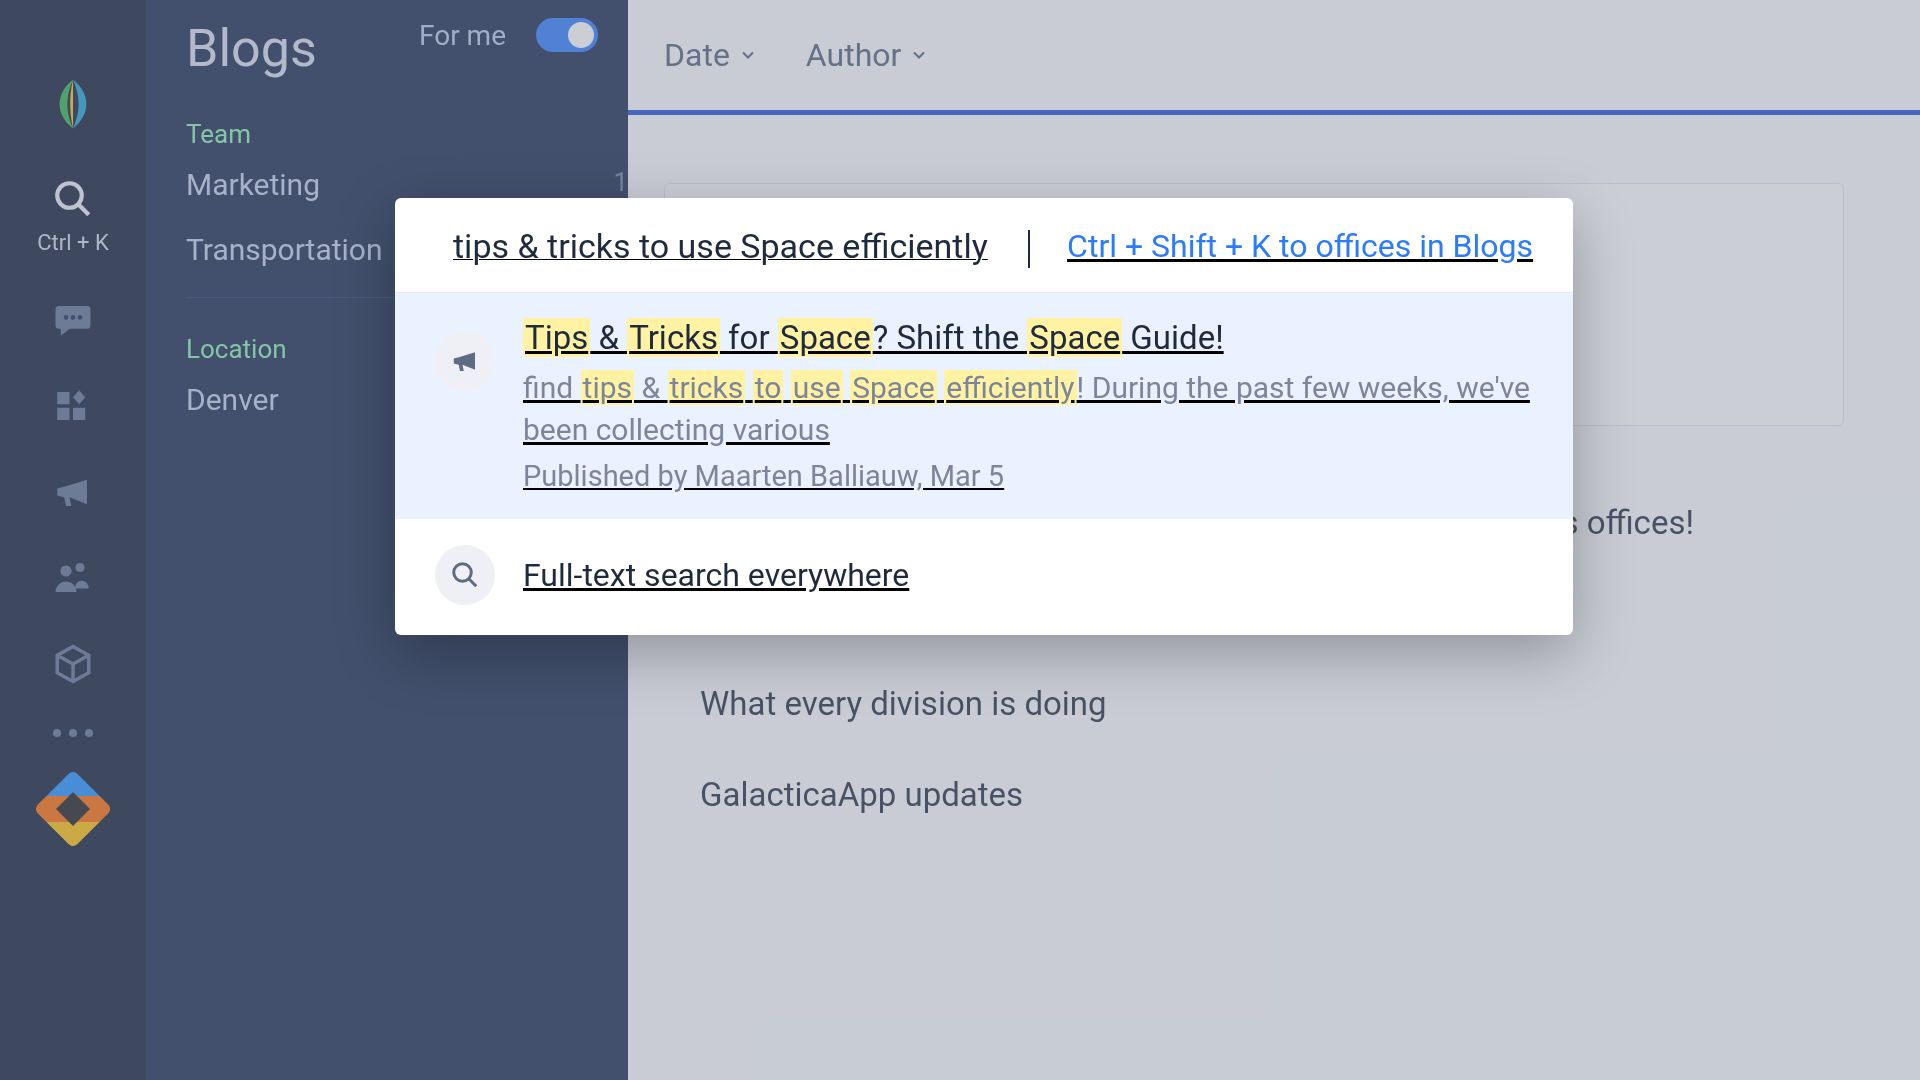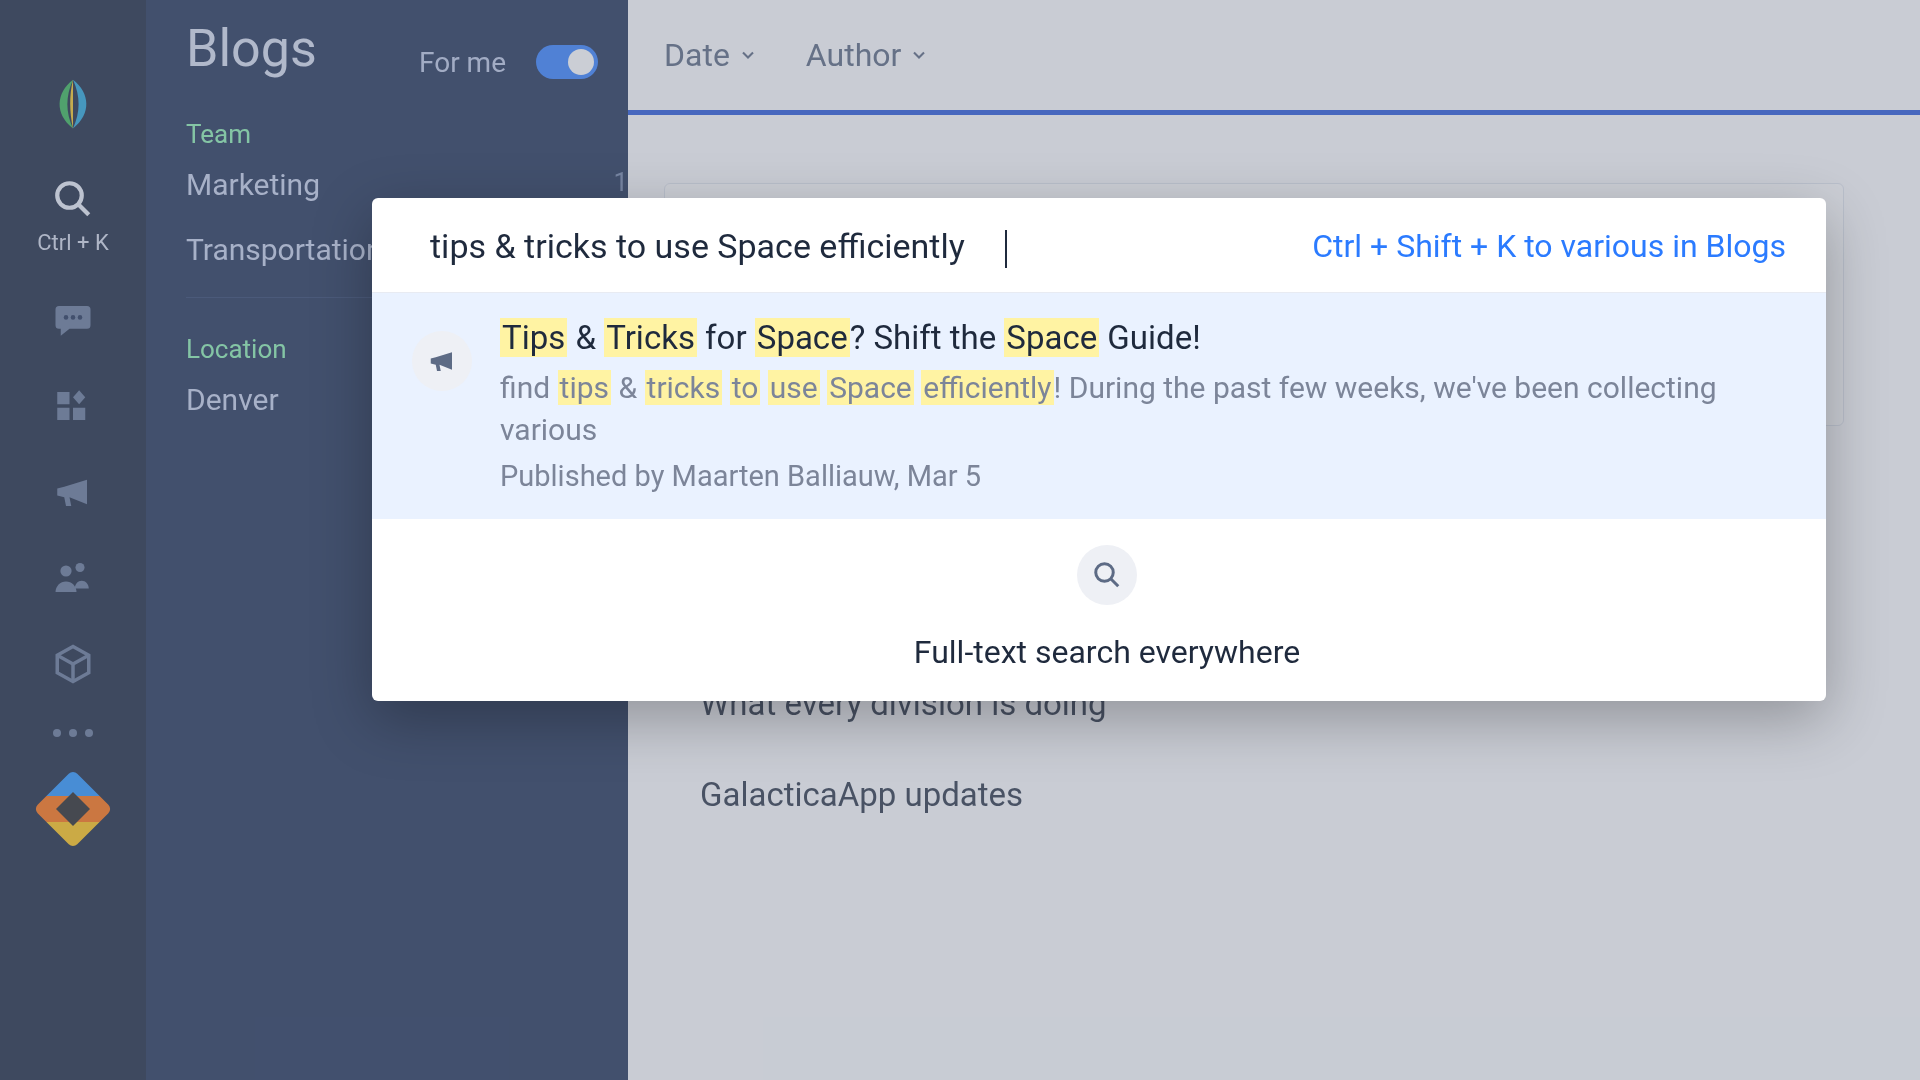--- a/index.html
+++ b/index.html
@@ -24,21 +24,21 @@
     background: linear-gradient(135deg,#1e90ff 0%,#1e90ff 33%, #ff6a00 33%,#ff6a00 66%, #ffc107 66%,#ffc107 100%);
     position: relative; border-radius: 6px;
   }
   .rail-dev::after { content:""; position:absolute; inset: 16px; background: #1b1b1b; }
 
   
   .sidebar {
     position: absolute; left: 146px; top: 0; width: 482px; height: 100%;
     background: #14264d; color: #d3dbee; padding: 18px 0 0 40px;
   }
-  .sidebar-header { display: flex; align-items: flex-end; justify-content: space-between; padding-right: 30px; margin-bottom: 40px; }
+  .sidebar-header { display: flex; align-items: flex-start; justify-content: space-between; padding-right: 30px; margin-bottom: 40px; }
   .sidebar-title { font-size: 52px; font-weight: 400; color: #d3dbee; }
   .for-me { display: flex; align-items: center; gap: 30px; font-size: 28px; color: #b8c4e2; }
   .toggle {
     width: 62px; height: 34px; border-radius: 17px; background: #2b7bff;
     position: relative;
   }
   .toggle::after { content:""; position:absolute; right:4px; top:4px; width:26px; height:26px; border-radius:50%; background:#fff; }
   .section-label { font-size: 26px; color: #86efac; margin-bottom: 18px; }
   .sb-item { display:flex; justify-content:space-between; font-size: 30px; color: #c2cde8; margin-bottom: 30px; cursor:pointer;}
   .sb-count { color:#6f82a8; font-size:26px;}
@@ -67,23 +67,24 @@
   .body-text { margin: 66px 0 0 72px; font-size:33px; color:#1f2a3d; line-height:1.9; max-width:1180px;}
   .body-text p { margin-bottom: 28px; }
 
   
   .scrim {
     position:absolute; inset:0; background:rgba(130,138,155,0.42);
   }
 
   
   .palette {
-    position:absolute; left:372px; top:198px; width:1454px;
+    position:absolute; left:395px; top:198px; width:1178px;
     background:#fff; border-radius:6px; box-shadow:0 18px 60px rgba(0,0,0,0.28);
     overflow:hidden;
+    text-decoration:underline;
   }
   .pal-row1 {
     display:flex; align-items:center; justify-content:space-between;
     padding: 28px 40px 26px 58px; border-bottom:1px solid #e8ebf2;
   }
   .pal-input {
     font-size:34px; color:#1f2a3d; border:none; outline:none; flex:1;
     padding-right:40px;
   }
   .pal-input-wrap{ position:relative; flex:1; }
@@ -101,21 +102,21 @@
     display:flex;align-items:center;justify-content:center;flex:0 0 60px;
     margin-top:16px;color:#5d6b85;
   }
   .pal-ico svg{width:30px;height:30px;}
   .pal-res-body { flex:1; }
   .pal-title { font-size:33px; color:#1f2a3d; line-height:1.4; }
   .pal-snip  { font-size:30px; color:#7c8599; margin-top:6px; line-height:1.4;}
   .pal-meta  { font-size:29px; color:#7c8599; margin-top:8px;}
   mark { background:#fff3a3; color:inherit; padding:0 2px;}
   .pal-fts {
-    display:flex; align-items:center; gap:28px; padding:26px 24px 30px 40px; cursor:pointer;flex-direction:column;
+    display:flex; align-items:center; gap:28px; padding:26px 24px 30px 40px; cursor:pointer;
   }
   .pal-fts .pal-ico{margin-top:0;}
   .pal-fts-text { font-size:32px; color:#1f2a3d;}
 
 </style>
 </head>
 <body>
 
 <div class="rail">
 
@@ -251,21 +252,21 @@
 
 <div class="scrim"></div>
 
 <div class="palette">
 
   <div class="pal-row1">
     <div class="pal-input-wrap">
       <span id="pal-text" class="pal-input">tips &amp; tricks to use Space efficiently</span>
       <span class="caret" id="pal-caret" style="left: 575px;"></span>
     </div>
-    <div class="pal-hint">Ctrl + Shift + K to various in Blogs</div>
+    <div class="pal-hint">Ctrl + Shift + K to offices in Blogs</div>
   </div>
 
   <div class="pal-result">
     <div class="pal-ico">
       <svg viewBox="0 0 24 24" fill="#5d6b85">
         <path d="M3 10v4l4 1 1 5h3l-1-5 10 4V5L7 9 3 10z"></path>
       </svg>
     </div>
     <div class="pal-res-body">
       <div class="pal-title">

